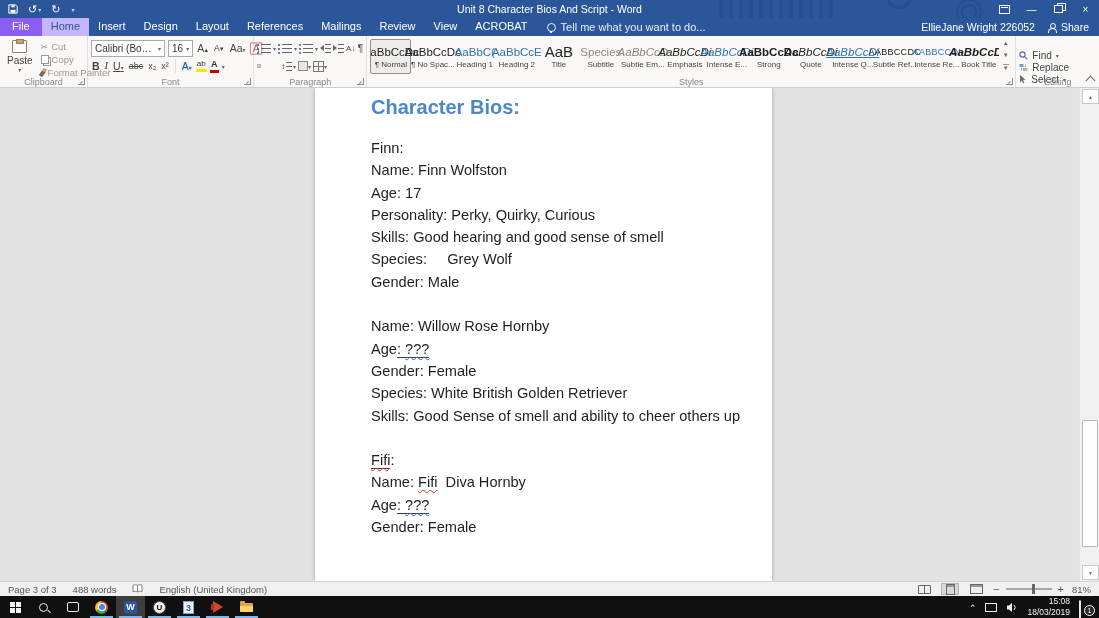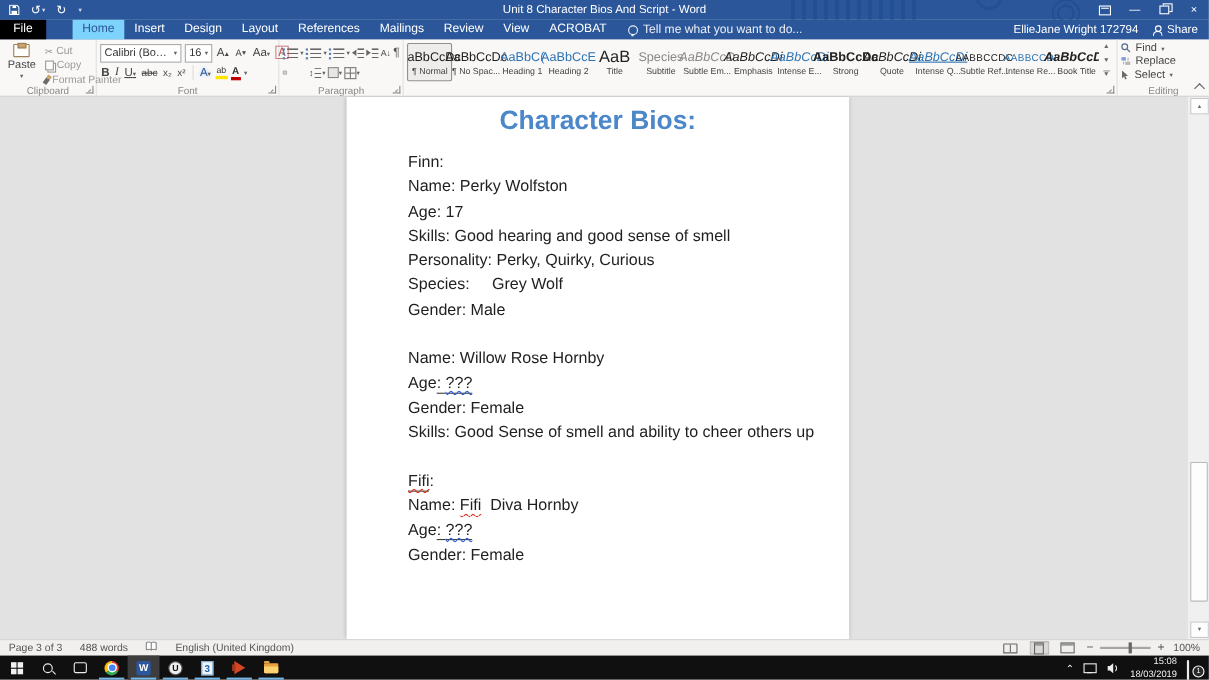--- a/index.html
+++ b/index.html
@@ -24,22 +24,22 @@
   .winbtns{margin-left:auto;display:flex;z-index:3;}
   .winbtn{width:27px;height:18px;display:flex;align-items:center;justify-content:center;font-size:10px;color:#fff;}
   .icon-restore{width:7px;height:6px;border:1px solid #fff;display:inline-block;position:relative;background:#2b579a;}
   .icon-restore::before{content:"";position:absolute;left:2px;top:-3px;width:7px;height:6px;border:1px solid #fff;z-index:-1;}
   .icon-ribbonopt{width:9px;height:7px;border:1px solid #fff;display:inline-block;position:relative;}
   .icon-ribbonopt::after{content:"";position:absolute;left:1px;top:1px;width:7px;height:1.5px;background:#fff;}
 
   
   .tabrow{position:absolute;left:0;top:18px;width:1099px;height:18px;background:#2b579a;display:flex;align-items:stretch;color:#fff;}
   .tab{font-size:11px;padding:2px 9px 0;cursor:default;white-space:nowrap;}
-  .tab.file{padding:2px 12px 0;background:#000000;font-weight:400;}
-  .tab.active{background:#7dd3fc;color:#2b579a;margin-left:24px;}
+  .tab.file{padding:2px 12px 0;background:#8b5cf6;font-weight:400;}
+  .tab.active{background:#c4b5fd;color:#2b579a;}
   .tellme{display:flex;align-items:center;gap:5px;font-size:11px;color:rgba(255,255,255,.9);margin-left:10px;white-space:nowrap;}
   .bulb{width:7px;height:7px;border:1px solid rgba(255,255,255,.9);border-radius:50%;position:relative;}
   .bulb::after{content:"";position:absolute;left:2px;top:7px;width:2px;height:2px;background:rgba(255,255,255,.9);}
   .account{margin-left:auto;display:flex;align-items:center;gap:12px;padding-right:10px;font-size:10.5px;}
   .person{width:10px;height:9px;position:relative;display:inline-block;}
   .person::before{content:"";position:absolute;left:3px;top:0;width:4px;height:4px;border:1px solid #fff;border-radius:50%;}
   .person::after{content:"";position:absolute;left:1px;top:5px;width:7px;height:4px;border:1px solid #fff;border-bottom:none;border-radius:5px 5px 0 0;}
   .share{display:flex;align-items:center;gap:4px;}
 
   
@@ -107,32 +107,32 @@
   .sample.c-blue{color:#2e74b5;}
   .sample.c-gray{color:#8a8886;}
   .sample.sc{font-size:9px;letter-spacing:.3px;}
   .sample.u2{text-decoration:underline;}
   .slabel{font-size:8px;color:#444;white-space:nowrap;margin-top:1px;}
   .gal-arrows{width:13px;display:flex;flex-direction:column;justify-content:space-between;padding:1px 0 2px;align-items:center;}
   .gal-arrows span{font-size:6px;color:#666;line-height:1.2;}
   .gal-more{border-top:1px solid #999;}
 
   
-  .grp-editing{width:96px;display:flex;flex-direction:column;justify-content:flex-start;gap:1px;padding-top:2px;}
+  .grp-editing{width:96px;display:flex;flex-direction:column;justify-content:flex-start;gap:1px;padding-top:14px;}
   .ed-row{display:flex;align-items:center;gap:4px;font-size:10px;color:#444;height:12px;}
   .ed-row svg{flex:none;}
 
   .collapse{position:absolute;right:5px;bottom:3px;width:6px;height:6px;border-top:1.5px solid #666;border-right:1.5px solid #666;transform:rotate(-45deg);}
 
   
   .canvas{position:absolute;left:0;top:88px;width:1099px;height:493px;background:#e2e2e2;overflow:hidden;}
   .page{position:absolute;left:315px;top:0;width:457px;height:493px;background:#fff;box-shadow:0 0 4px rgba(0,0,0,.28);}
   .doc{padding:6px 56px 0;}
   .docline{height:22.3px;font-size:14.6px;color:#1f1f1f;white-space:pre;}
-  .docline.title{height:44px;font-size:24px;font-weight:600;text-align:center;color:#4b87c9;padding-top:2px;}
+  .docline.title{height:44px;font-size:20px;font-weight:600;text-align:left;color:#4b87c9;padding-top:2px;}
   .m-spell{text-decoration:underline wavy #e0341f;text-decoration-thickness:1px;text-underline-offset:2px;}
   .m-grammar{text-decoration:underline wavy #2f5fd0;text-decoration-thickness:1px;text-underline-offset:2px;}
   .useg{border-bottom:1px solid #3f3f3f;}
 
   
   .vscroll{position:absolute;right:0;top:0;width:19px;height:493px;background:#f0f0f0;border-left:1px solid #e3e3e3;}
   .vthumb{position:absolute;left:2px;top:332px;width:14px;height:125px;background:#fdfdfd;border:1px solid #b9b9b9;border-radius:1px;}
   .sbtn{position:absolute;left:2px;width:15px;height:13px;background:#fdfdfd;border:1px solid #c9c9c9;display:flex;align-items:center;justify-content:center;}
   .sbtn span{font-size:5px;color:#666;}
   .sbtn.top{top:1px;} .sbtn.bot{bottom:1px;}
@@ -231,21 +231,21 @@
       <div class="tab">Mailings</div>
       <div class="tab">Review</div>
       <div class="tab">View</div>
       <div class="tab">ACROBAT</div>
     </div>
   <div class="tellme">
     <span class="bulb"></span>
     <span>Tell me what you want to do...</span>
   </div>
   <div class="account">
-    <span>EllieJane Wright 172794</span>
+    <span>EllieJane Wright 226052</span>
     <span class="share">
       <span class="person"></span>
       <span>Share</span>
     </span>
   </div>
 </div>
 
 <div class="ribbon">
 
   <div class="grp grp-clipboard">
@@ -415,20 +415,21 @@
         <div class="chip">
           <span class="sample b i">AaBbCcDc</span>
           <span class="slabel">Book Title</span>
         </div>
       </div>
     <div class="gal-arrows">
       <span>▲</span>
       <span>▼</span>
       <span class="gal-more">▼</span>
     </div>
+    <div class="grp-label">Styles</div>
     <div class="launcher"></div>
   </div>
 
   <div class="grp grp-editing" style="border-right:none">
     <div class="ed-row">
       <svg width="9" height="9" viewBox="0 0 9 9">
           <circle cx="3.5" cy="3.5" r="2.6" fill="none" stroke="#55688f" stroke-width="1.1"></circle>
           <path d="M5.6 5.6L8.3 8.3" stroke="#55688f" stroke-width="1.1"></path>
         </svg>
       <span>Find</span>
@@ -453,30 +454,31 @@
   </div>
 
   <div class="collapse"></div>
 </div>
 
 <div class="canvas">
   <div class="page">
     <div class="doc">
         <div class="docline title"><span>Character Bios:</span></div>
         <div class="docline "><span>Finn:</span></div>
-        <div class="docline "><span>Name: Perky Wolfston</span></div>
+        <div class="docline "><span>Name: Finn Wolfston</span></div>
         <div class="docline "><span>Age: 17</span></div>
+        <div class="docline "><span>Personality: Perky, Quirky, Curious</span></div>
         <div class="docline "><span>Skills: Good hearing and good sense of smell</span></div>
-        <div class="docline "><span>Personality: Perky, Quirky, Curious</span></div>
         <div class="docline "><span>Species:     Grey Wolf</span></div>
         <div class="docline "><span>Gender: Male</span></div>
         <div class="docline "></div>
         <div class="docline "><span>Name: Willow Rose Hornby</span></div>
         <div class="docline "><span>Age</span><span class="useg">: </span><span class="useg m-grammar">???</span></div>
         <div class="docline "><span>Gender: Female</span></div>
+        <div class="docline "><span>Species: White British Golden Retriever</span></div>
         <div class="docline "><span>Skills: Good Sense of smell and ability to cheer others up</span></div>
         <div class="docline "></div>
         <div class="docline "><span class="m-spell useg">Fifi</span><span>:</span></div>
         <div class="docline "><span>Name: </span><span class="m-spell">Fifi</span><span>  Diva Hornby</span></div>
         <div class="docline "><span>Age</span><span class="useg">: </span><span class="useg m-grammar">???</span></div>
         <div class="docline "><span>Gender: Female</span></div>
       </div>
   </div>
   <div class="vscroll">
     <div class="sbtn top">
@@ -509,21 +511,21 @@
     <span class="vwbtn">
         <span class="ic-web"></span>
       </span>
     <div class="zoomctl">
       <span class="zsign">−</span>
       <span class="ztrack">
           <span class="zthumb"></span>
         </span>
       <span class="zsign">+</span>
     </div>
-    <span>100%</span>
+    <span>81%</span>
   </div>
 </div>
 
 <div class="taskbar">
   <div style="display:flex">
       <div class="tb-app">
         <span class="ai ai-start"></span>
       </div>
       <div class="tb-app">
         <span class="ai ai-search"></span>

